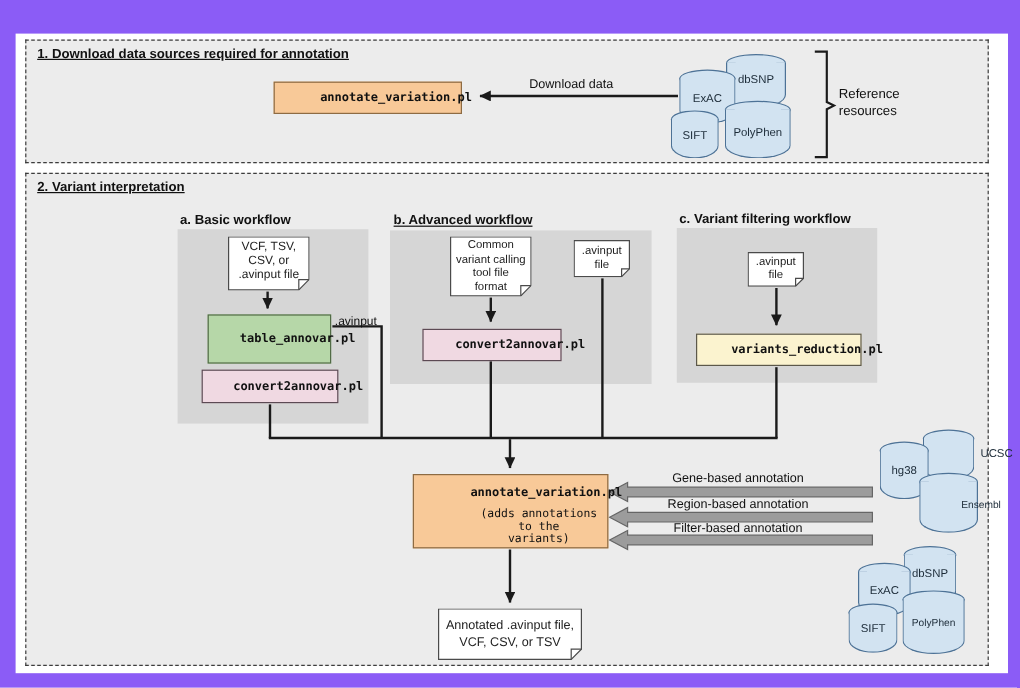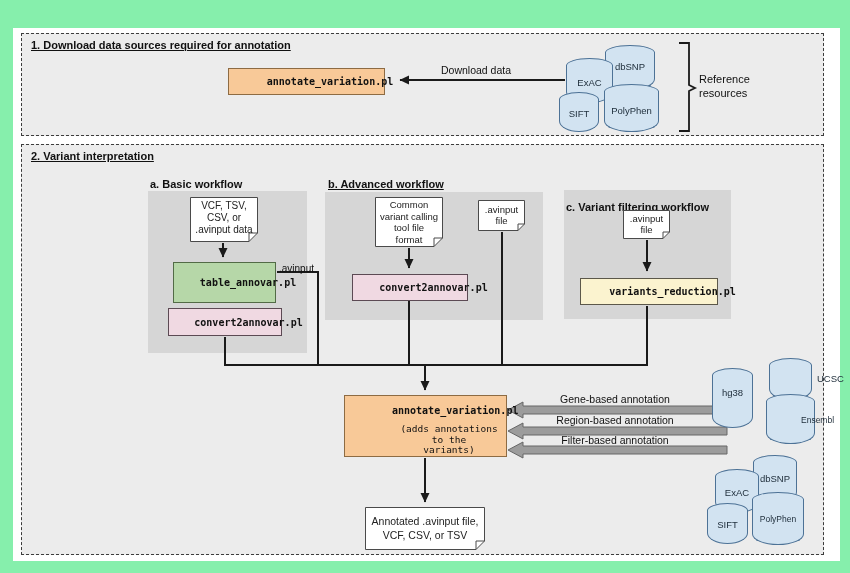--- a/index.html
+++ b/index.html
@@ -1,16 +1,16 @@
 <!DOCTYPE html>
 <html style="--section_bg: #ececec; --panel: #d6d6d6; --orange_fill: #f8c998; --orange_border: #8d6b43; --green_fill: #b6d7a8; --green_border: #526b46; --pink_fill: #f0d9e2; --pink_border: #5c4a54; --yellow_fill: #fbf3cf; --yellow_border: #5c584a; --cyl_fill: #d2e3f1; --cyl_border: #4d7296; --arrow_gray: #9c9c9c; --arrow_gray_border: #666666; --line: #1a1a1a;"><head>
 <meta charset="utf-8">
 <style>
   html,body { margin:0; padding:0; }
-  .canvas { position:relative; width:850px; height:573px; background:#86efac;
+  .canvas { position:relative; width:850px; height:573px; background:#8b5cf6;
             font-family:"Liberation Sans", sans-serif; overflow:hidden; }
   .abs { position:absolute; }
   .page { position:absolute; left:13px; top:28px; width:827px; height:533px; background:#ffffff; }
   .section { position:absolute; background:var(--section_bg,#ececec); border:1px dashed #3c3c3c; box-sizing:border-box; }
   .sec-title { position:absolute; font-weight:bold; font-size:11px; color:#111; text-decoration:underline; white-space:nowrap; }
   .panel { position:absolute; background:var(--panel,#d7d7d7); }
   .wf-head { position:absolute; font-weight:bold; font-size:11px; color:#111; white-space:nowrap; }
 
   .pbox { position:absolute; box-sizing:border-box; display:flex; align-items:center; justify-content:center;
           font-family:"DejaVu Sans Mono", monospace; font-weight:bold; font-size:10px; color:#111;
@@ -109,31 +109,31 @@
     <div class="cyl-label" style="top:21px;">PolyPhen</div>
   </div>
   <div class="cyl" style="left:559px; top:92px; width:40px; height:40px;">
     <div class="cyl-top"></div>
       <div class="cyl-body"></div>
     <div class="cyl-label" style="top:16px;">SIFT</div>
   </div>
 
   <div class="wf-head" style="left:150px; top:178px;">a. Basic workflow</div>
   <div class="wf-head" style="left:328px; top:178px;text-decoration:underline;">b. Advanced workflow</div>
-  <div class="wf-head" style="left:566px; top:177px;margin-top:24px;">c. Variant filtering workflow</div>
+  <div class="wf-head" style="left:566px; top:177px;">c. Variant filtering workflow</div>
 
   <div class="doc" style="left:190px; top:197px; width:68px; height:45px;">
     <svg width="68" height="45">
       <path class="docshape" d="M0.5,0.5 H67.5 V36 L59,44.5 H0.5 Z"></path>
       <path class="docfold" d="M59,44.5 V36 H67.5"></path>
     </svg>
     <div class="doc-text" style="top:3px;">
       <div>VCF, TSV,</div>
       <div>CSV, or</div>
-      <div>.avinput data</div>
+      <div>.avinput file</div>
     </div>
   </div>
   <div class="pbox green" style="left:173px; top:262px; width:103px; height:41px;">table_annovar.pl</div>
   <div class="lbl" style="left:279px; top:263px; font-size:10px;">.avinput</div>
   <div class="pbox pink" style="left:168px; top:308px; width:114px; height:28px;">convert2annovar.pl</div>
 
   <div class="doc" style="left:375px; top:197px; width:68px; height:50px;">
     <svg width="68" height="50">
       <path class="docshape" d="M0.5,0.5 H67.5 V41 L59,49.5 H0.5 Z"></path>
       <path class="docfold" d="M59,49.5 V41 H67.5"></path>
@@ -178,21 +178,21 @@
 
   <div class="ann-label" style="top:393px;">Gene-based annotation</div>
   <div class="ann-label" style="top:414px;">Region-based annotation</div>
   <div class="ann-label" style="top:434px;">Filter-based annotation</div>
 
   <div class="cyl" style="left:769px; top:358px; width:43px; height:42px;">
     <div class="cyl-top"></div>
       <div class="cyl-body"></div>
     <div class="cyl-label" style="top:15px;margin-left:48px;">UCSC</div>
   </div>
-  <div class="cyl" style="left:712px; top:368px; width:41px; height:60px;">
+  <div class="cyl" style="left:733px; top:368px; width:41px; height:48px;">
     <div class="cyl-top"></div>
       <div class="cyl-body"></div>
     <div class="cyl-label" style="top:19px;">hg38</div>
   </div>
   <div class="cyl" style="left:766px; top:394px; width:49px; height:50px;">
     <div class="cyl-top"></div>
       <div class="cyl-body"></div>
     <div class="cyl-label sm" style="top:21px;margin-left:35px;">Ensembl</div>
   </div>
 

